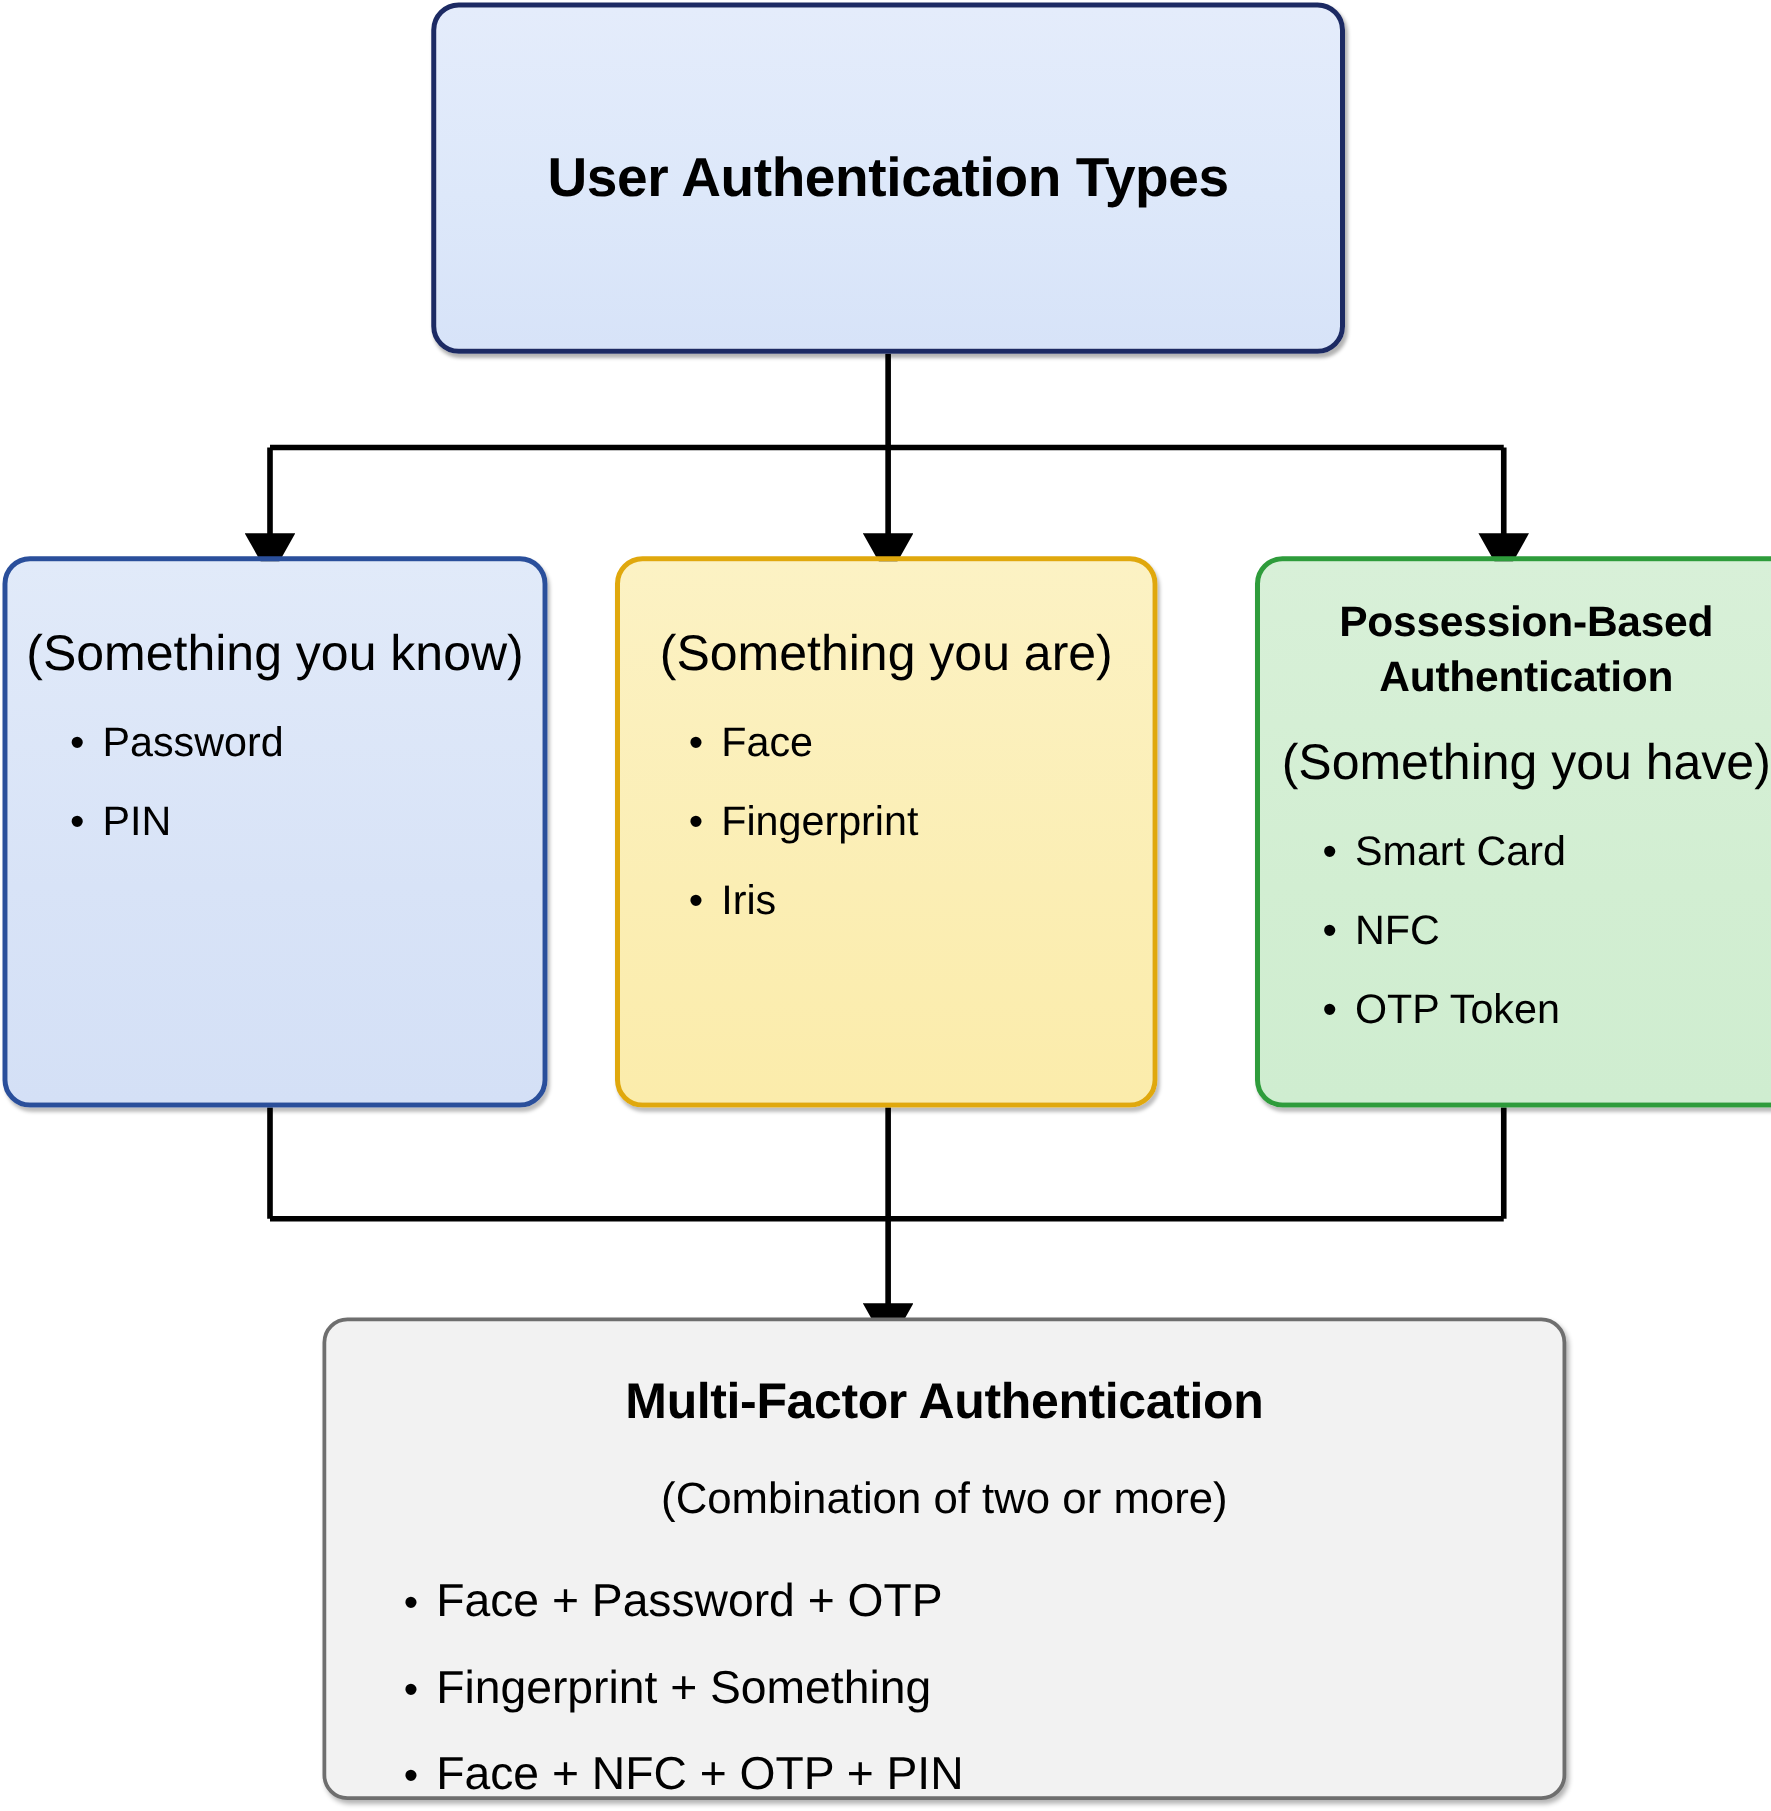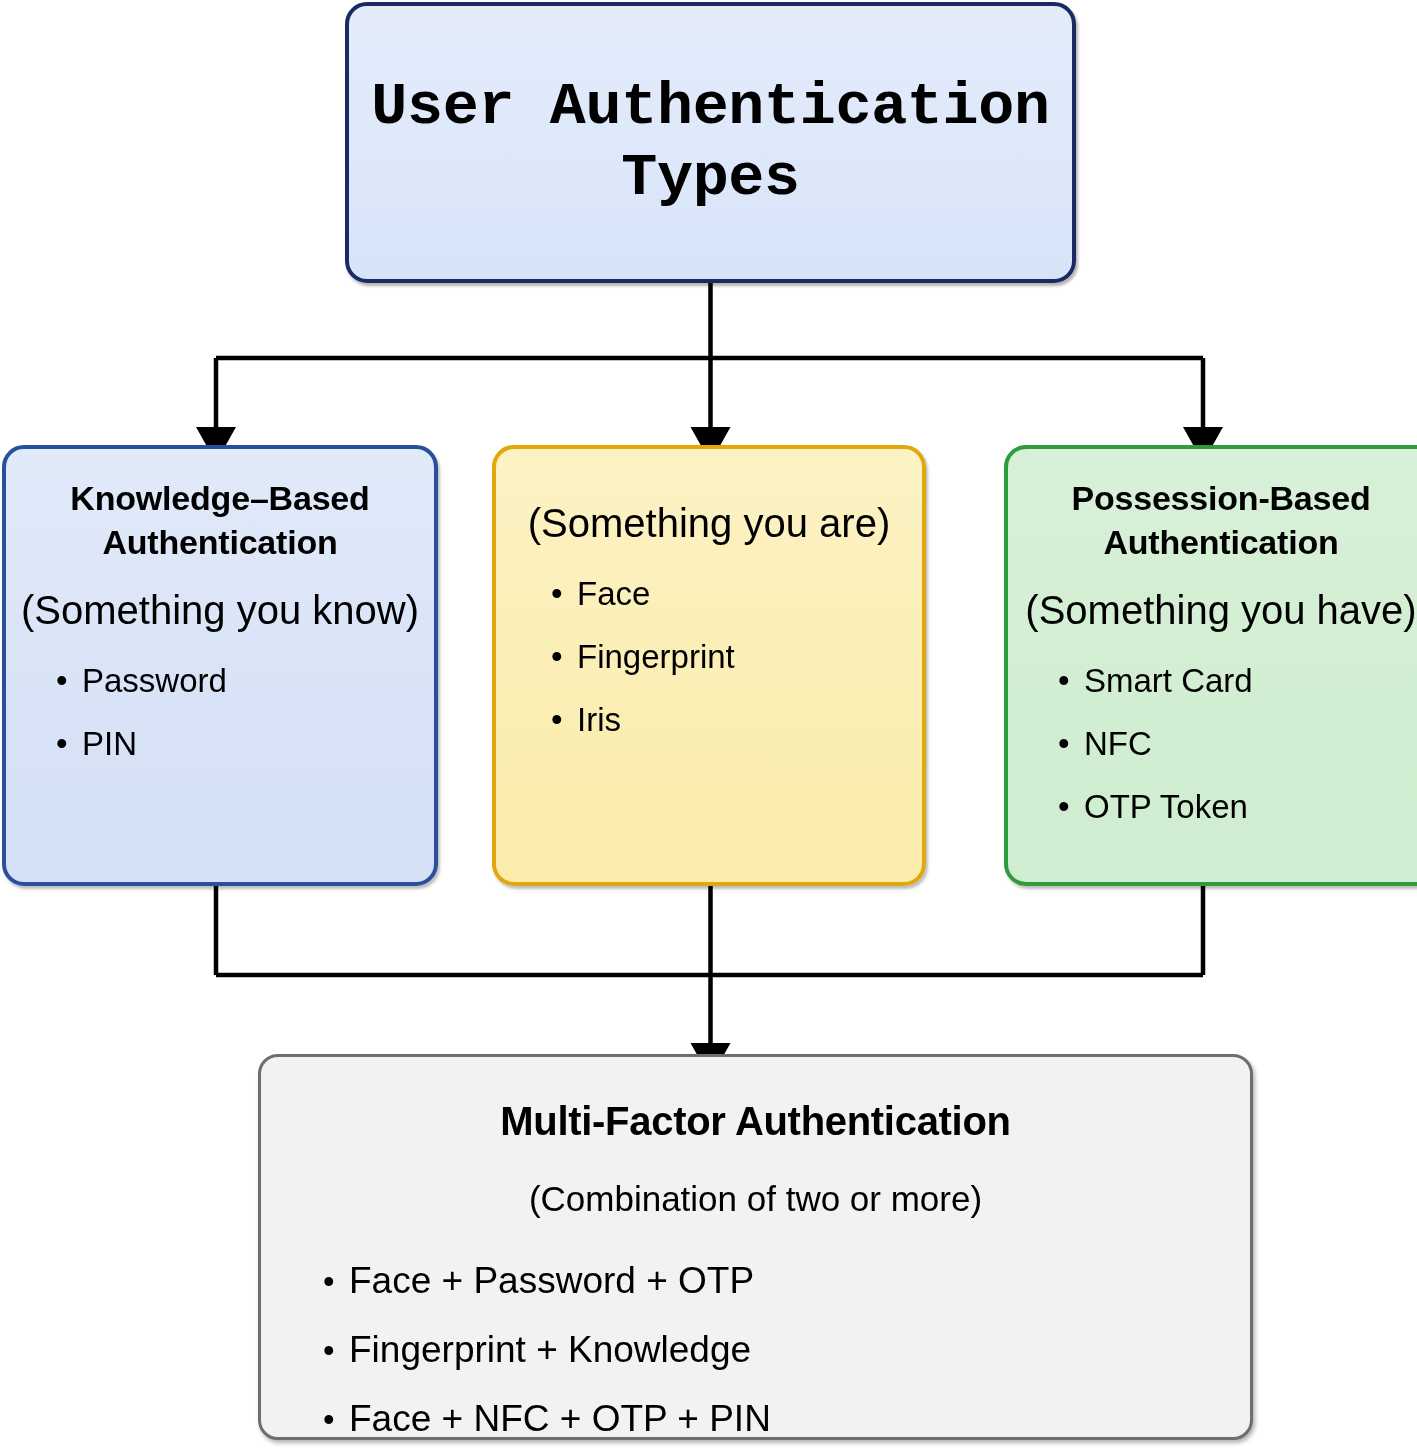--- a/index.html
+++ b/index.html
@@ -42,26 +42,25 @@
     left: 345px;
     top: 2px;
     width: 731px;
     height: 281px;
     background: linear-gradient(180deg, #e4ecfb 0%, #dde8fa 55%, #d7e3f8 100%);
     border: 4px solid #1c2a63;
     box-shadow: 2px 3px 3px rgba(0,0,0,0.30);
     justify-content: center;
   }
   #node-root .node-title {
-    font-size: 60px;
+    font-size: 44px;
     font-weight: bold;
     line-height: 1.18;
     text-align: center;
     letter-spacing: -0.3px;
-    font-family: Liberation Mono, monospace;
   }
 
   
   .mid-node {
     top: 445px;
     height: 441px;
     padding-top: 28px;
     box-shadow: 2px 3px 3px rgba(0,0,0,0.26);
   }
   #node-knowledge {
@@ -196,21 +195,20 @@
     <path d="M216,975 L1203,975" stroke="#000000" stroke-width="4.5" fill="none"></path>
 
     <path d="M710.5,975 L710.5,1048" stroke="#000000" stroke-width="4.5" fill="none" marker-end="url(#arrowhead)"></path>
   </svg>
 
   <div class="node" id="node-root">
     <div class="node-title">User Authentication Types</div>
   </div>
 
   <div class="node mid-node" id="node-knowledge">
-    <div class="node-title">Knowledge–Based Authentication</div>
     <div class="node-sub">(Something you know)</div>
     <ul class="bullets">
       <li>
         <span class="bullet-dot">•</span>
         <span>Password</span>
       </li>
       <li>
         <span class="bullet-dot">•</span>
         <span>PIN</span>
       </li>
@@ -257,21 +255,21 @@
   <div class="node" id="node-mfa">
     <div class="node-title">Multi-Factor Authentication</div>
     <div class="node-sub">(Combination of two or more)</div>
     <ul class="bullets">
       <li>
         <span class="bullet-dot">•</span>
         <span>Face + Password + OTP</span>
       </li>
       <li>
         <span class="bullet-dot">•</span>
-        <span>Fingerprint + Knowledge</span>
+        <span>Fingerprint + Something</span>
       </li>
       <li>
         <span class="bullet-dot">•</span>
         <span>Face + NFC + OTP + PIN</span>
       </li>
     </ul>
   </div>
 
 </div>
 

